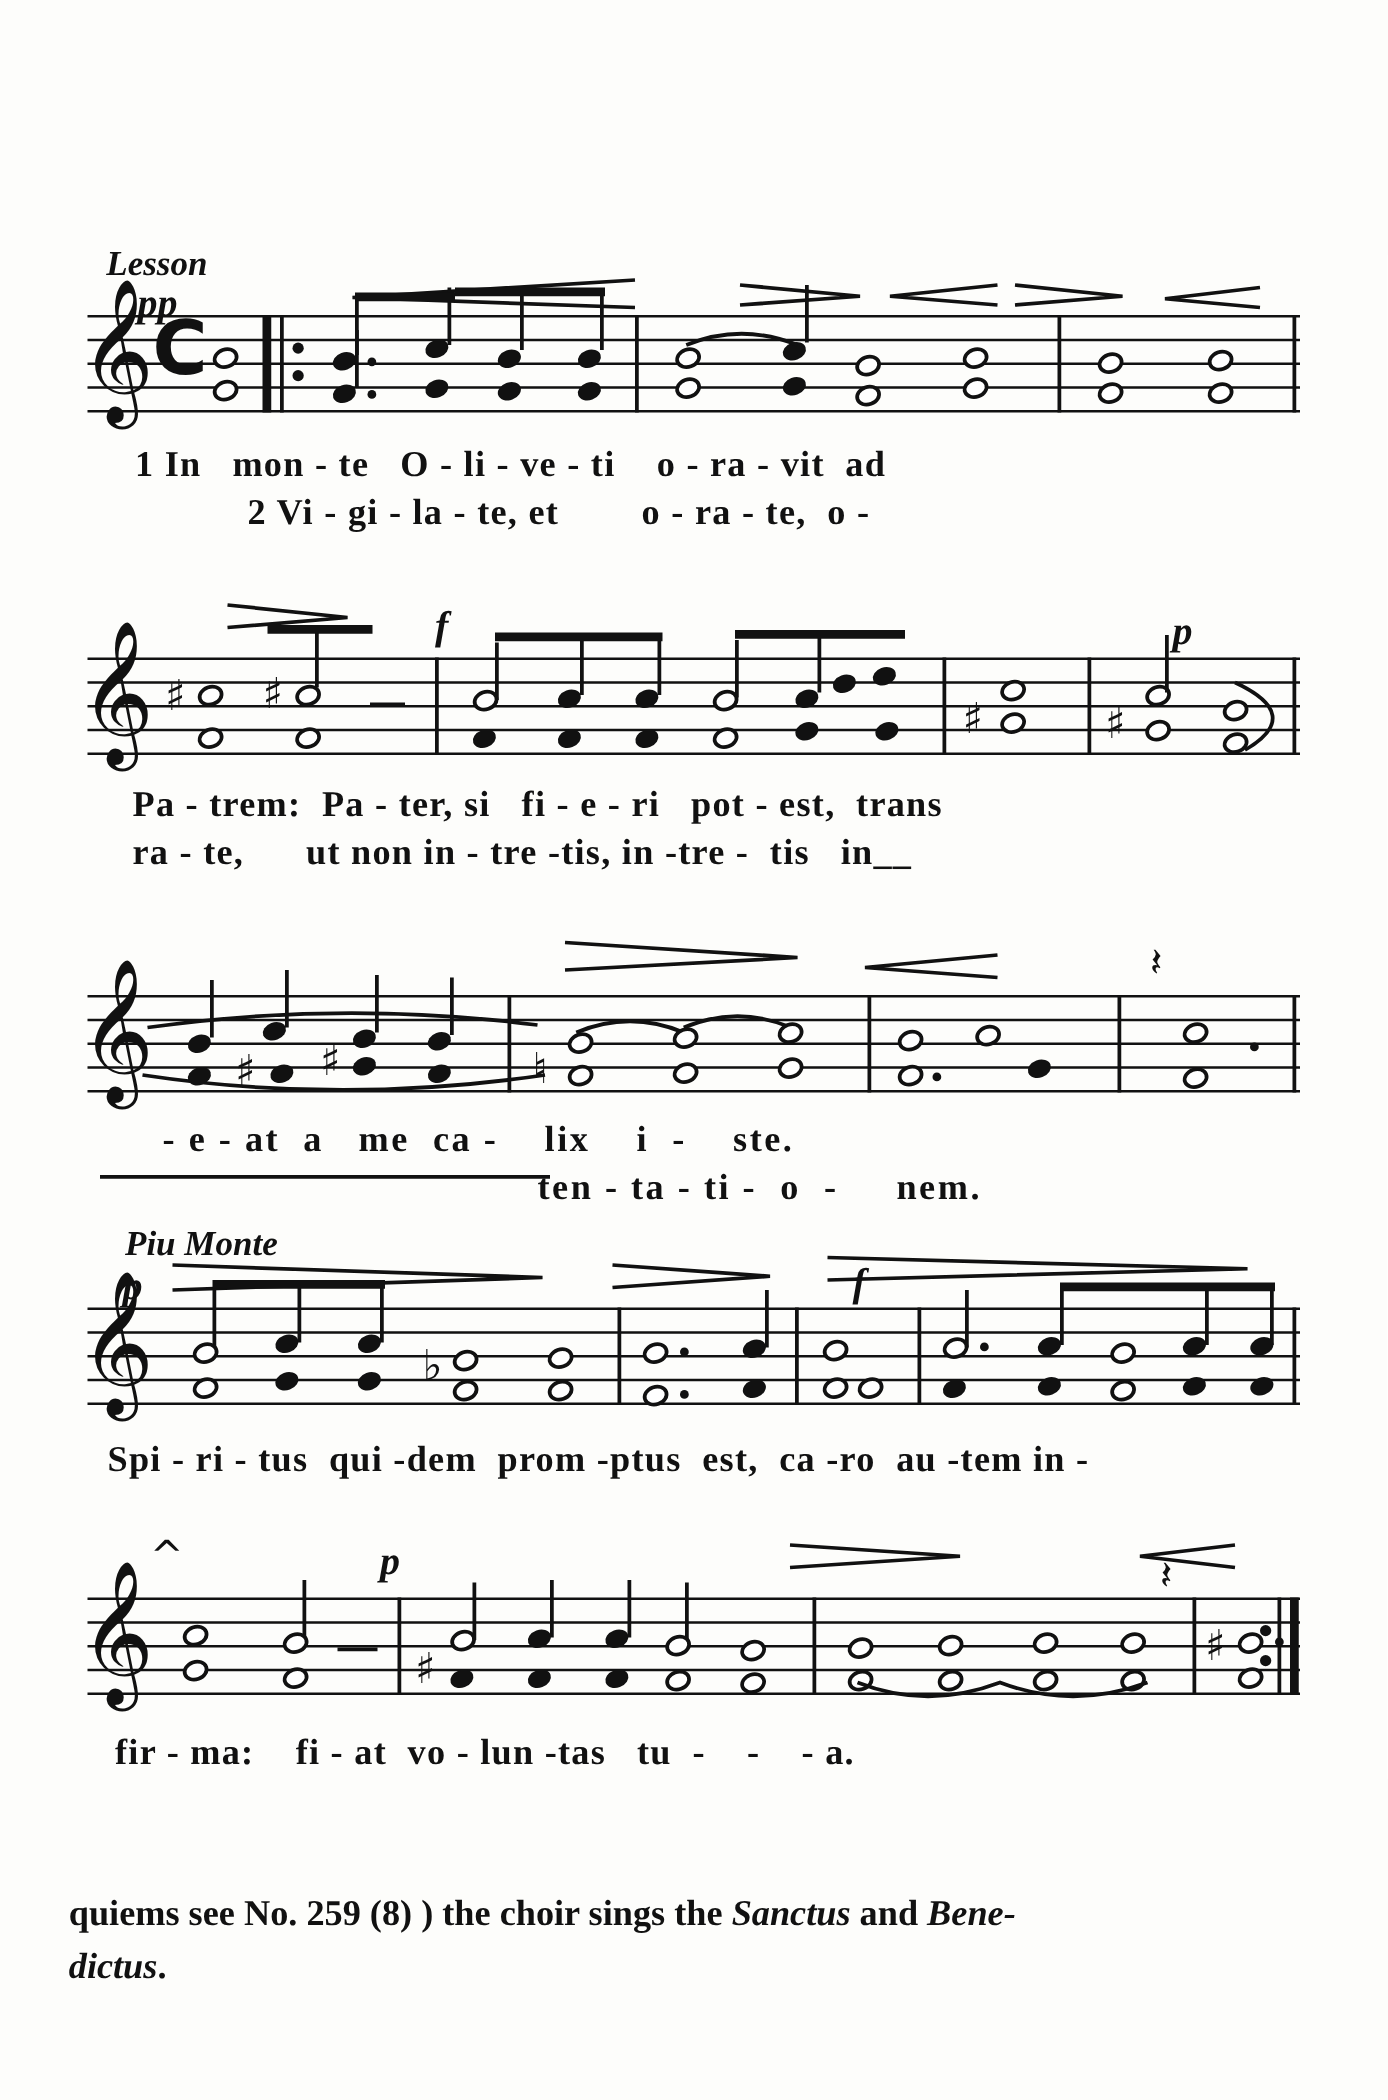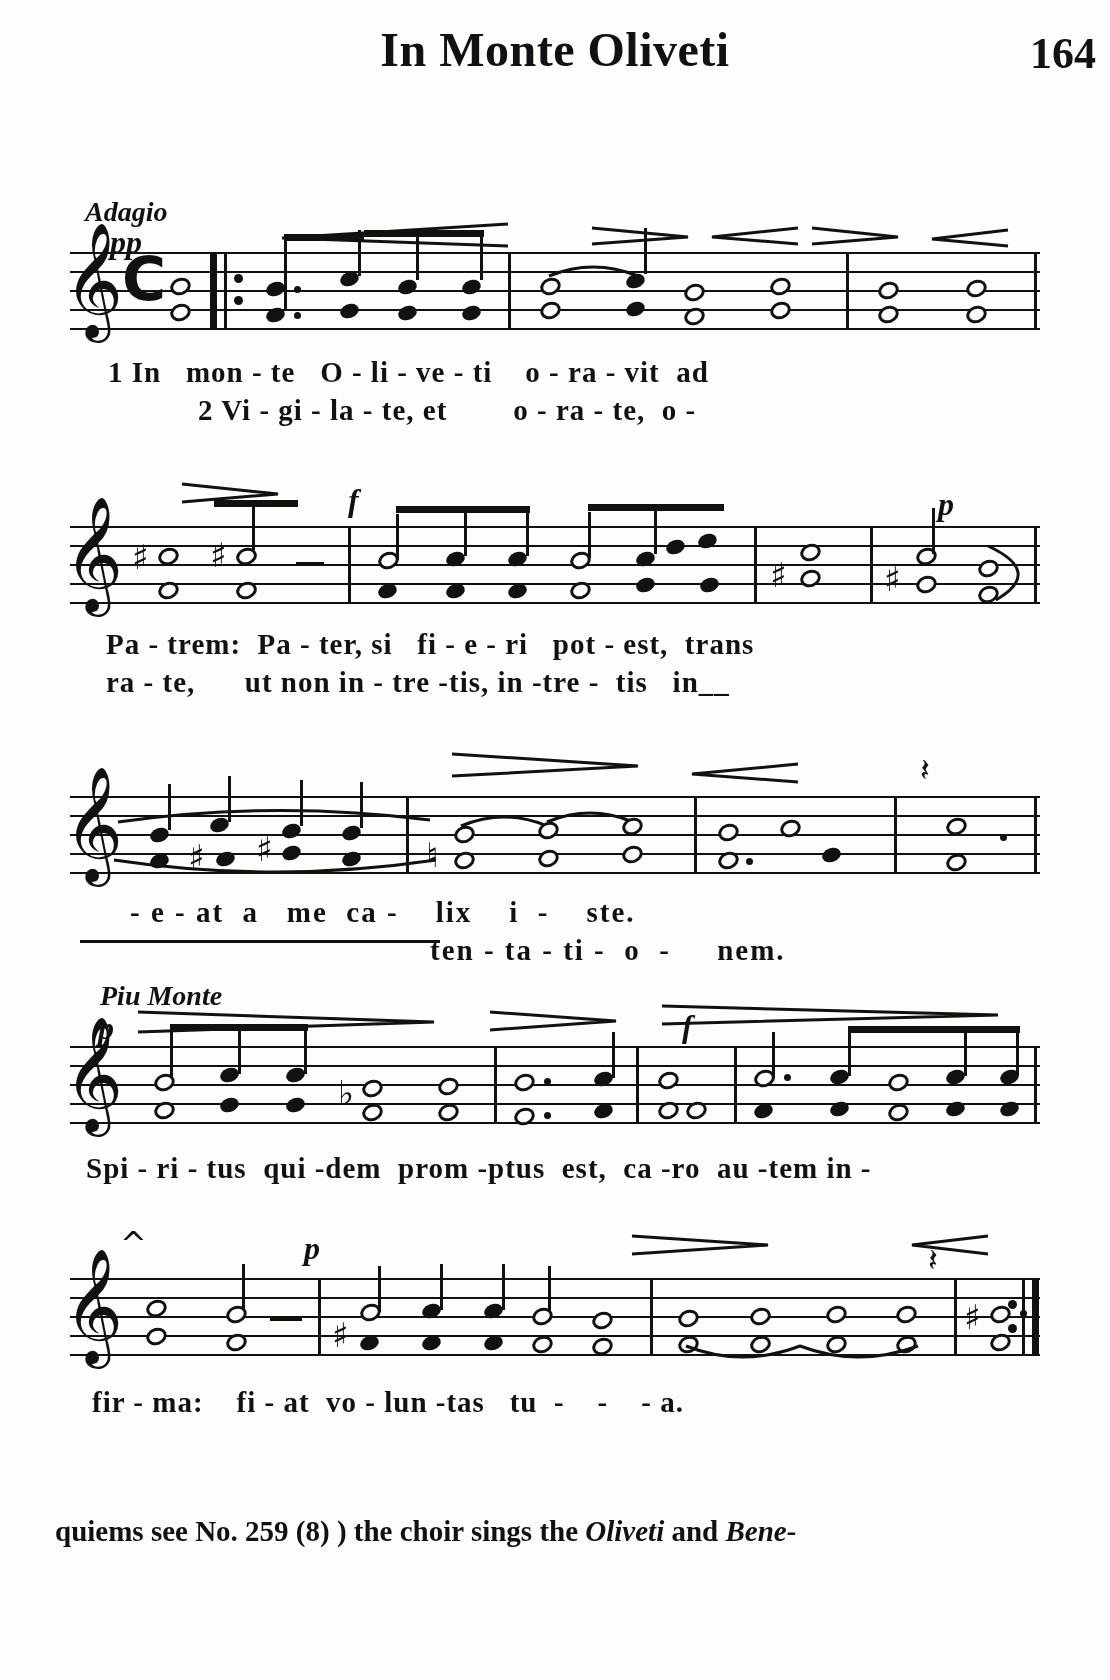--- a/index.html
+++ b/index.html
@@ -223,27 +223,23 @@
     font-family: "Liberation Serif", serif;
     font-weight: bold;
     font-size: 30px;
   }
 </style>
 </head>
 <body>
 
 <div class="page">
 
-  <div class="title-row">
-    <div class="title">In Monte Oliveti</div>
-    <div class="page-number">164</div>
-  </div>
 
   <div class="system" style="top:196px;">
-    <div class="tempo" style="left:55px; top:0px;">Adagio</div>
+    <div class="tempo" style="left:55px; top:0px;">Lesson</div>
     <div class="dyn" style="left:80px; top:28px;">pp</div>
 
     <div class="hairpin" style="left:250px; top:26px;">
       <svg width="230" height="26">
           <polyline points="228,2 2,16 228,24" fill="none" stroke="#111" stroke-width="3"></polyline>
         </svg>
     </div>
     <div class="hairpin" style="left:560px; top:30px;">
       <svg width="100" height="20">
           <polyline points="2,2 98,11 2,18" fill="none" stroke="#111" stroke-width="3"></polyline>
@@ -685,17 +681,20 @@
       <div class="repeat-dots" style="left:938px; top:46px;"></div>
       <div class="barline thin" style="left:952px;"></div>
       <div class="barline thick" style="left:962px;"></div>
     </div>
 
     <div class="lyrics" style="top:168px; left:62px; letter-spacing:1px;">fir - ma:    fi - at  vo - lun -tas   tu  -    -    - a.</div>
   </div>
 
   <div class="footer">
     <div>
-      <span>quiems  see  No.  259  (8) )  the choir sings the </span><i>Oliveti</i><span> and </span><i>Bene-</i>
+      <span>quiems  see  No.  259  (8) )  the choir sings the </span><i>Sanctus</i><span> and </span><i>Bene-</i>
+    </div>
+    <div>
+      <i>dictus</i><span>.</span>
     </div>
   </div>
 
 </div>
 
 </body></html>

